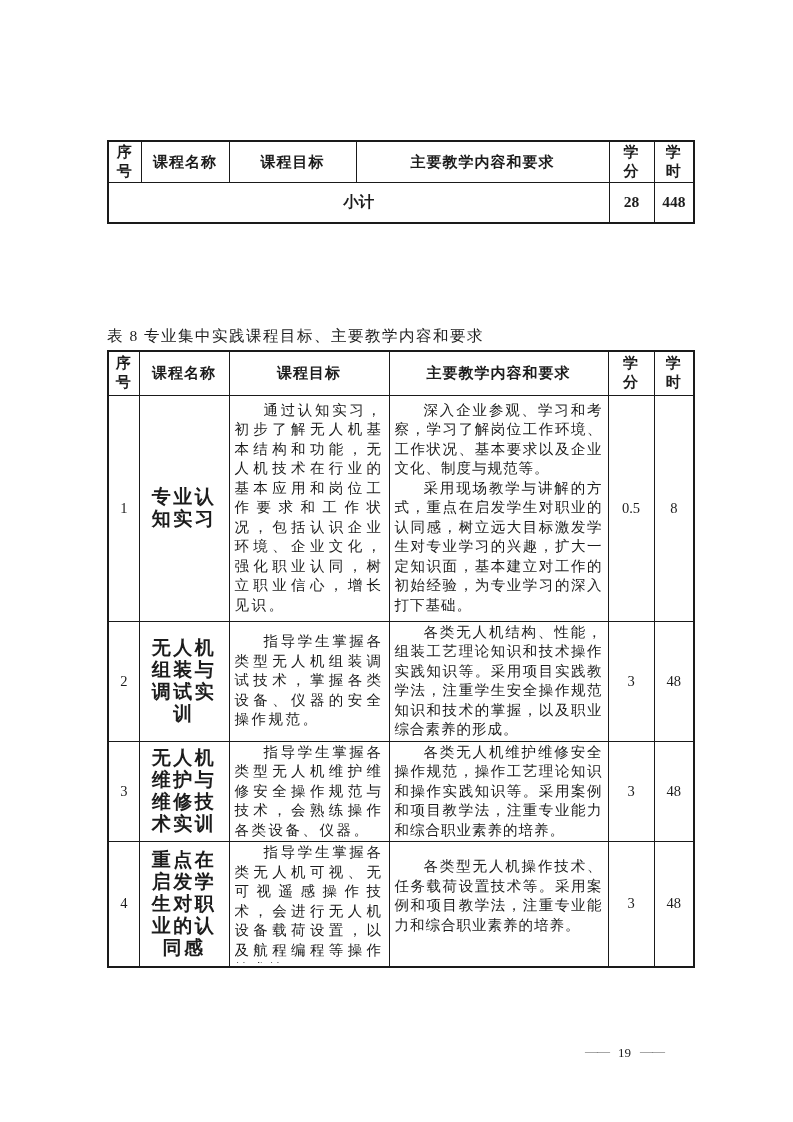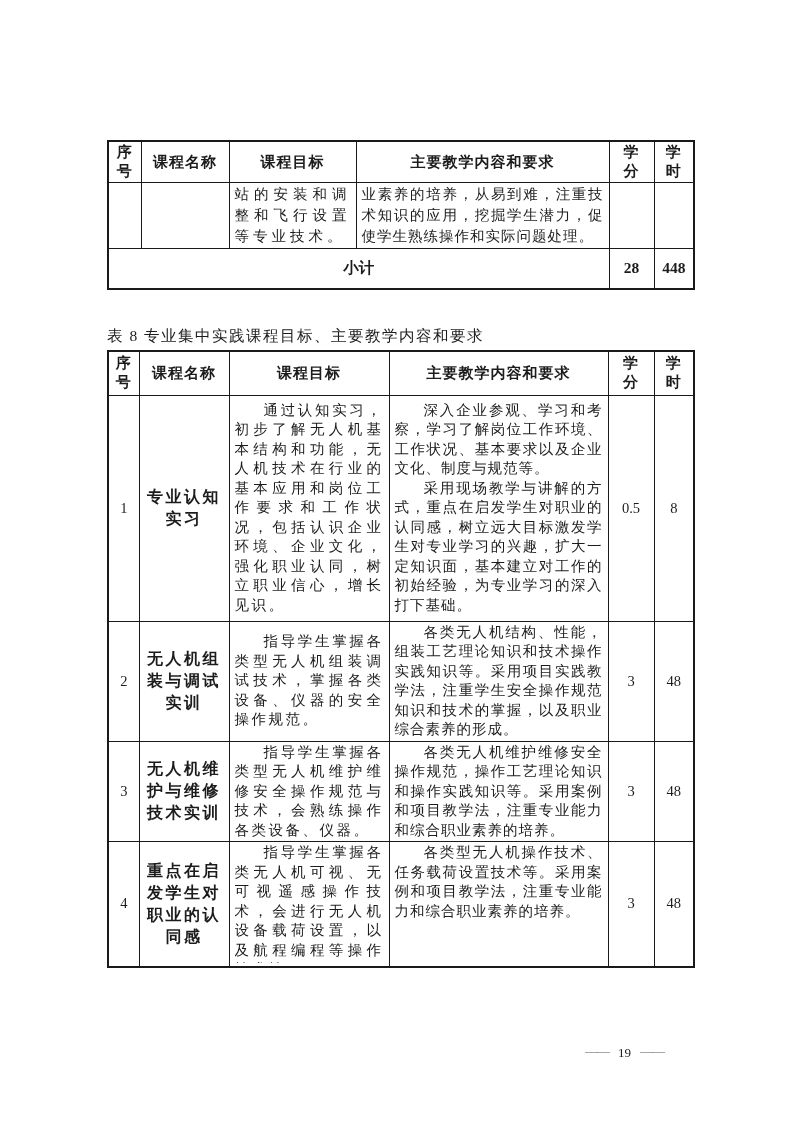--- a/index.html
+++ b/index.html
@@ -48,21 +48,21 @@
 
   td.no-cell, td.credit-cell, td.hour-cell {
     text-align: center;
     vertical-align: middle;
     font-size: 14.5px;
   }
   td.name-cell {
     text-align: center;
     vertical-align: middle;
     font-weight: bold;
-    font-size: 16px;
+    font-size: 19px;
     letter-spacing: 2.5px;
     line-height: 22px;
     margin-top: 27px;
   }
   td.goal-cell {
     vertical-align: middle;
     font-size: 14.5px;
     line-height: 19.5px;
     letter-spacing: 2.5px;
     text-align: justify;
@@ -153,32 +153,20 @@
         <th class="hcell">课程名称</th>
         <th class="hcell">课程目标</th>
         <th class="hcell">主要教学内容和要求</th>
         <th class="hcell">学
 分</th>
         <th class="hcell">学
 时</th>
       </tr>
     </thead>
     <tbody>
-      <tr class="t1-data">
-        <td class="no-cell"></td>
-        <td class="name-cell"></td>
-        <td class="goal-cell">
-          <p>站的安装和调整和飞行设置等专业技术。</p>
-        </td>
-        <td class="content-cell">
-          <p>业素养的培养，从易到难，注重技术知识的应用，挖掘学生潜力，促使学生熟练操作和实际问题处理。</p>
-        </td>
-        <td class="credit-cell"></td>
-        <td class="hour-cell"></td>
-      </tr>
       <tr class="subtotal-row">
         <td colspan="4">小计</td>
         <td>28</td>
         <td>448</td>
       </tr>
     </tbody>
   </table>
 
   <div class="table-caption">表 8 专业集中实践课程目标、主要教学内容和要求</div>
 
@@ -244,21 +232,21 @@
       </tr>
       <tr class="t2-row4">
         <td class="no-cell">4</td>
         <td class="name-cell">重点在启发学生对职业的认同感</td>
         <td class="goal-cell">
           <div class="clip">
             <p>指导学生掌握各类无人机可视、无可视遥感操作技术，会进行无人机设备载荷设置，以及航程编程等操作技术技</p>
           </div>
         </td>
         <td class="content-cell">
-          <p style="">各类型无人机操作技术、任务载荷设置技术等。采用案例和项目教学法，注重专业能力和综合职业素养的培养。</p>
+          <p style="margin-top:14px">各类型无人机操作技术、任务载荷设置技术等。采用案例和项目教学法，注重专业能力和综合职业素养的培养。</p>
         </td>
         <td class="credit-cell">3</td>
         <td class="hour-cell">48</td>
       </tr>
     </tbody>
   </table>
 
   <div class="page-footer">
     <span class="rule">——</span><span class="num">19</span><span class="rule">——</span>
   </div>

